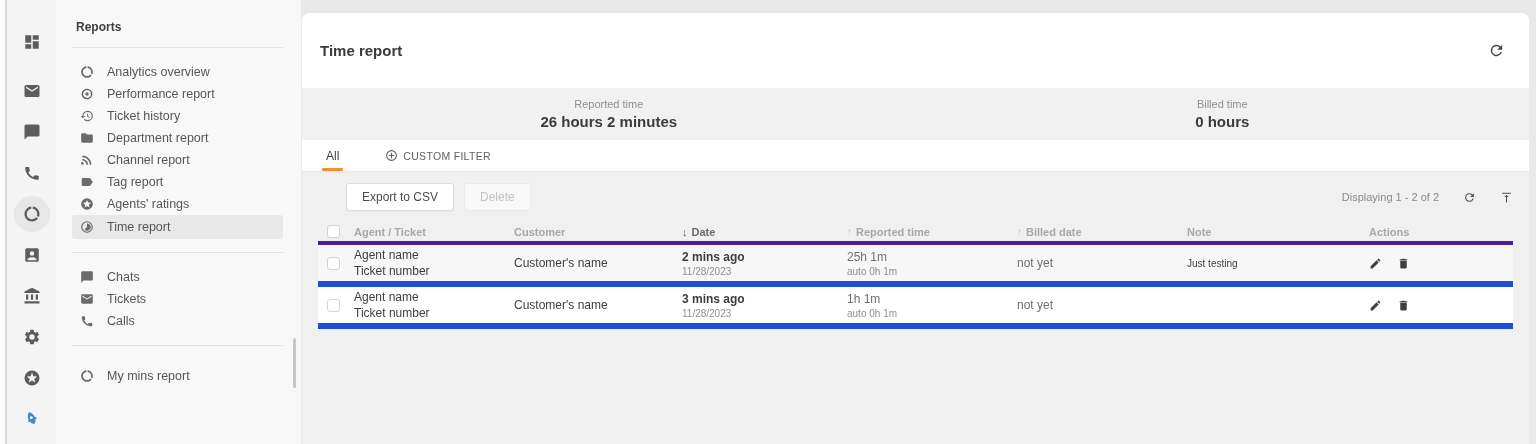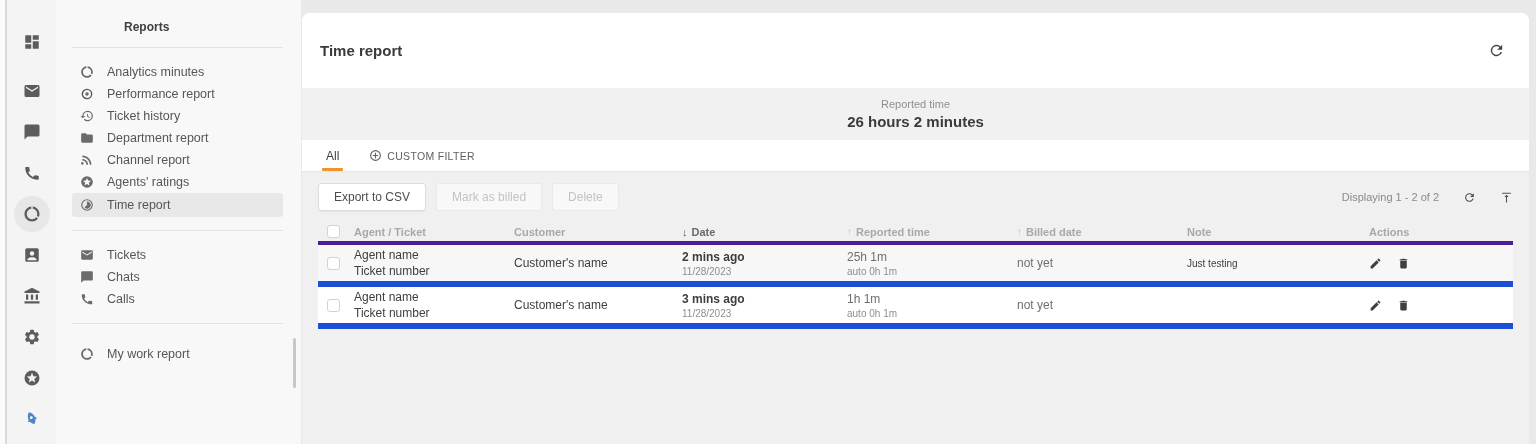--- a/index.html
+++ b/index.html
@@ -27,21 +27,21 @@
   .rail-item svg { width:18px; height:18px; fill:currentColor; }
   .rail-item.active { background:#e7e7e7; }
   .rail-item.rocket { color:#4a86c8; }
   .rail-gap { height:8px; }
 
   
   .sidebar {
     width:245px; background:#f8f8f8; padding:20px 18px 0 16px; position:relative;
     flex-shrink:0;
   }
-  .sidebar-title { font-size:12px; font-weight:bold; color:#3f3f3f; padding-left:4px;margin-left:48px; }
+  .sidebar-title { font-size:12px; font-weight:bold; color:#3f3f3f; padding-left:4px; }
   .sidebar-divider { border:none; border-top:1px solid #e3e3e3; margin:13px 0; }
   .side-item {
     display:flex; align-items:center; gap:13px; height:22px; padding:0 8px;
     font-size:12.5px; color:#565656; border-radius:3px; cursor:pointer; white-space:nowrap;
   }
   .side-item svg { width:14px; height:14px; fill:#6b6b6b; flex-shrink:0; }
   .side-item.selected { background:#e8e8e8; height:24px; }
   .sidebar-scrollthumb {
     position:absolute; right:5px; top:338px; width:3px; height:50px;
     background:#c7c7c7; border-radius:2px;
@@ -61,21 +61,21 @@
   .icon-btn { background:none; border:none; color:#424242; cursor:pointer; display:flex; }
   .icon-btn svg { width:17px; height:17px; fill:currentColor; }
 
   .stats { height:52px; background:#f1f1f1; display:flex; flex-shrink:0; }
   .stat { flex:1; display:flex; flex-direction:column; align-items:center; justify-content:center; gap:3px; }
   .stat-label { font-size:11px; color:#8f8f8f; }
   .stat-value { font-size:15px; font-weight:bold; color:#3b3b3b; }
 
   .tabbar {
     height:31px; background:#fff; display:flex; align-items:stretch;
-    padding-left:20px; gap:26px; flex-shrink:0; position:relative; z-index:1;
+    padding-left:20px; gap:42px; flex-shrink:0; position:relative; z-index:1;
     box-shadow:0 1px 2px rgba(0,0,0,.06);
   }
   .tab { display:flex; align-items:center; gap:5px; position:relative; cursor:pointer; }
   .tab-all { font-size:12px; color:#3f3f3f; padding:0 4px; }
   .tab-all.selected::after {
     content:""; position:absolute; left:0; right:0; bottom:0; height:3px;
     background:var(--accent, #ee9330); border-radius:1px;
   }
   .tab-custom { font-size:10.5px; color:#5f5f5f; letter-spacing:.3px; }
   .tab-custom svg { width:13px; height:13px; fill:#5f5f5f; }
@@ -83,20 +83,21 @@
   .content { flex:1; background:#f0f0f0; padding:12px 16px 0 16px; min-width:0; }
 
   .toolbar { display:flex; align-items:center; margin-bottom:11px; }
   .btn {
     font-family:inherit; font-size:12px; padding:6px 15px; border-radius:3px;
     margin-right:10px; cursor:pointer;
   }
   .btn-enabled {
     background:#fff; border:1px solid #dcdcdc; color:#4c4c4c;
     box-shadow:0 1px 1px rgba(0,0,0,.05);
+    margin-left:28px;
   }
   .btn-disabled {
     background:rgba(255,255,255,.55); border:1px solid #e9e9e9; color:#c3c3c3;
     cursor:default;
   }
   .toolbar-right { margin-left:auto; display:flex; align-items:center; gap:24px; }
   .displaying { font-size:11px; color:#8a8a8a; }
   .small-icon-btn { background:none; border:none; color:#4f4f4f; cursor:pointer; display:flex; }
   .small-icon-btn svg { width:13px; height:13px; fill:currentColor; }
 
@@ -265,21 +266,21 @@
   </nav>
 
   <aside class="sidebar">
     <div class="sidebar-title">Reports</div>
     <hr class="sidebar-divider">
 
     <div class="side-item">
       <svg>
           <use href="#i-data-usage"></use>
         </svg>
-      <span>Analytics minutes</span>
+      <span>Analytics overview</span>
     </div>
     <div class="side-item">
       <svg>
           <use href="#i-target"></use>
         </svg>
       <span>Performance report</span>
     </div>
     <div class="side-item">
       <svg>
           <use href="#i-history"></use>
@@ -293,60 +294,66 @@
       <span>Department report</span>
     </div>
     <div class="side-item">
       <svg>
           <use href="#i-rss"></use>
         </svg>
       <span>Channel report</span>
     </div>
     <div class="side-item">
       <svg>
+          <use href="#i-label"></use>
+        </svg>
+      <span>Tag report</span>
+    </div>
+    <div class="side-item">
+      <svg>
           <use href="#i-stars"></use>
         </svg>
       <span>Agents' ratings</span>
     </div>
     <div class="side-item selected">
       <svg>
           <use href="#i-timelapse"></use>
         </svg>
       <span>Time report</span>
     </div>
 
     <hr class="sidebar-divider">
 
     <div class="side-item">
       <svg>
+          <use href="#i-chat"></use>
+        </svg>
+      <span>Chats</span>
+    </div>
+    <div class="side-item">
+      <svg>
           <use href="#i-mail"></use>
         </svg>
       <span>Tickets</span>
-    </div>
-    <div class="side-item">
-      <svg>
-          <use href="#i-chat"></use>
-        </svg>
-      <span>Chats</span>
     </div>
     <div class="side-item">
       <svg>
           <use href="#i-phone"></use>
         </svg>
       <span>Calls</span>
     </div>
 
     <hr class="sidebar-divider">
     <div style="height:6px"></div>
 
     <div class="side-item">
       <svg>
           <use href="#i-data-usage"></use>
         </svg>
-      <span>My work report</span>
+      <span>My mins report</span>
     </div>
 
     <div class="sidebar-scrollthumb"></div>
   </aside>
 
   <main class="main">
     <div class="card">
 
       <div class="card-header">
         <h1 class="page-title">Time report</h1>
@@ -354,40 +361,43 @@
             <svg>
               <use href="#i-refresh"></use>
             </svg>
           </button>
       </div>
 
       <div class="stats">
         <div class="stat">
           <span class="stat-label">Reported time</span>
           <span class="stat-value">26 hours 2 minutes</span>
+        </div>
+        <div class="stat">
+          <span class="stat-label">Billed time</span>
+          <span class="stat-value">0 hours</span>
         </div>
       </div>
 
       <div class="tabbar">
         <div class="tab tab-all selected">
           <span>All</span>
         </div>
         <div class="tab tab-custom">
           <svg>
               <use href="#i-plus-circle"></use>
             </svg>
           <span>CUSTOM FILTER</span>
         </div>
       </div>
 
       <div class="content">
 
         <div class="toolbar">
           <button class="btn btn-enabled">Export to CSV</button>
-          <button class="btn btn-disabled">Mark as billed</button>
           <button class="btn btn-disabled">Delete</button>
           <div class="toolbar-right">
             <span class="displaying">Displaying 1 - 2 of 2</span>
             <button class="small-icon-btn">
                 <svg>
                   <use href="#i-refresh"></use>
                 </svg>
               </button>
             <button class="small-icon-btn">
                 <svg>

